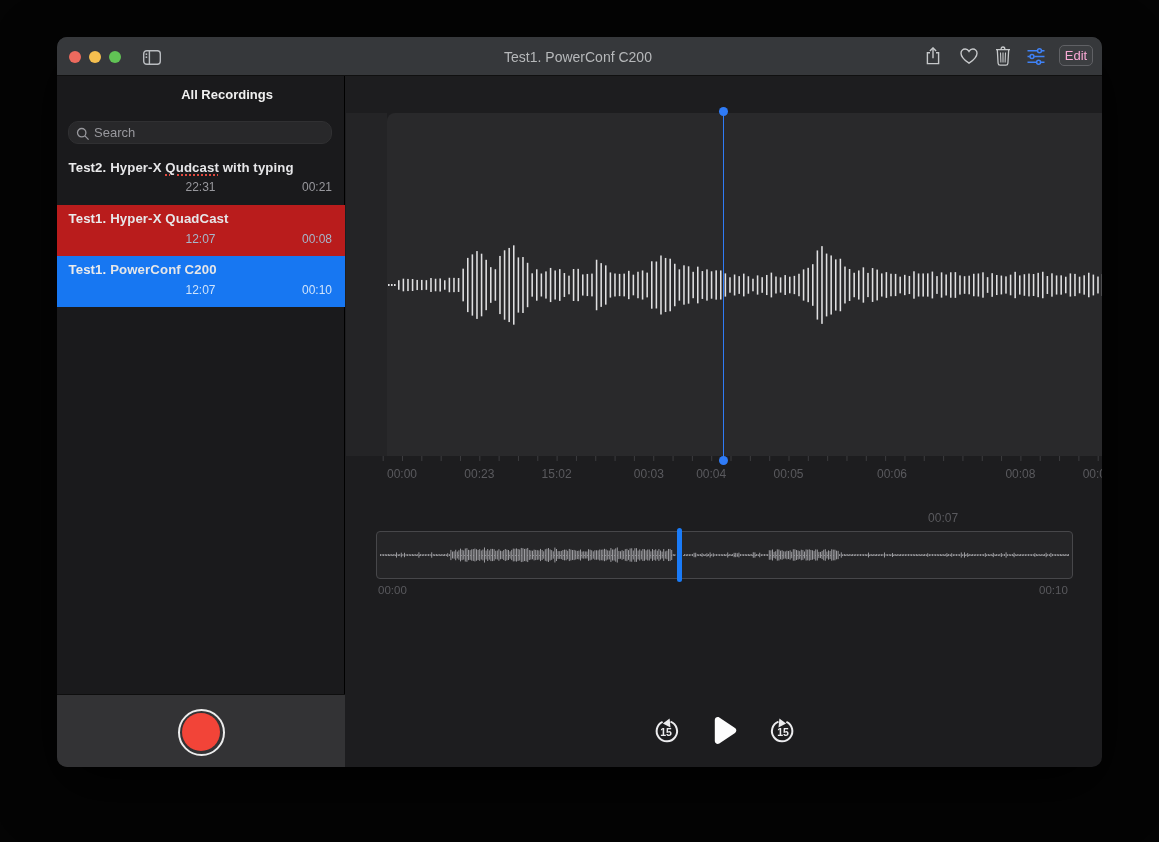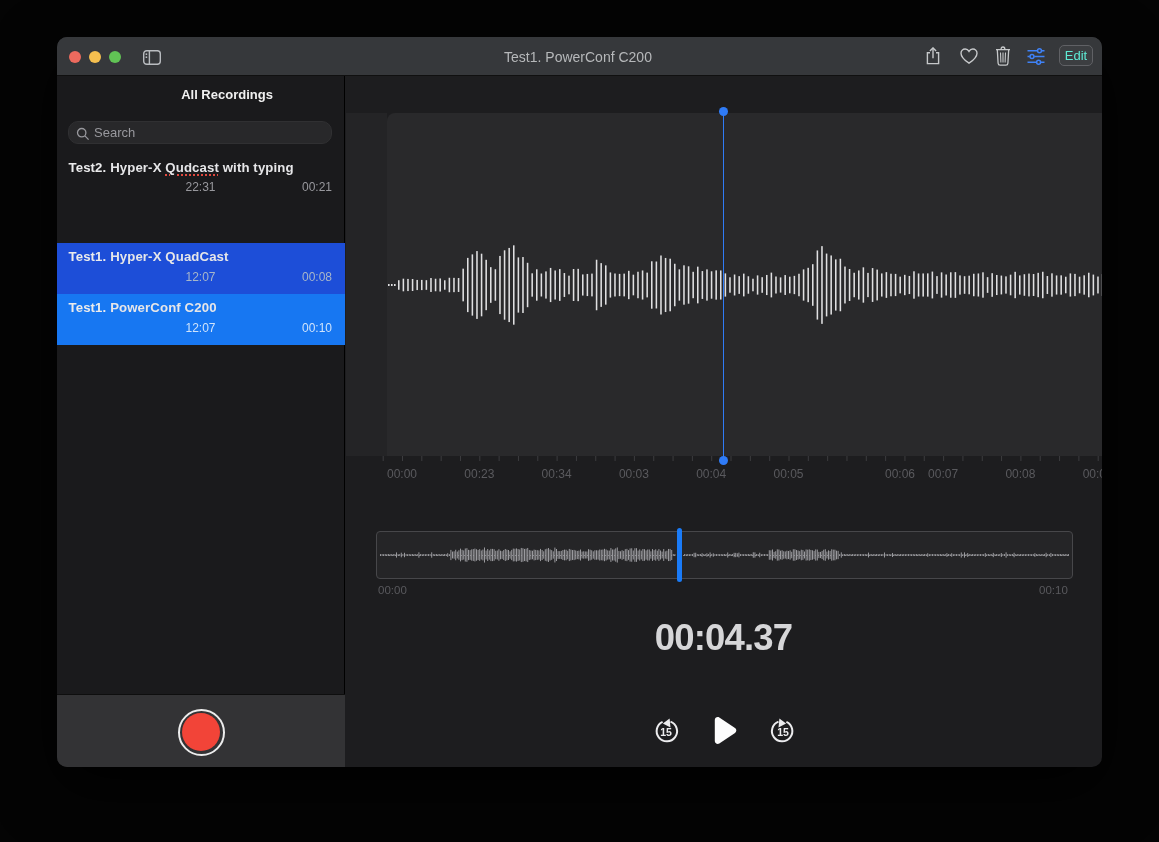--- a/index.html
+++ b/index.html
@@ -8,38 +8,38 @@
   background:#1d1d1f; border-radius:10px; overflow:hidden;
   box-shadow:inset 0 1px 0 rgba(255,255,255,0.07), 0 20px 60px rgba(0,0,0,0.85);text-decoration:underline; }
 
 .titlebar { position:absolute; left:0; top:0; width:100%; height:39px;
   background:#36383b; border-bottom:1px solid #101010; }
 .tl { position:absolute; top:51px; width:12px; height:12px; border-radius:50%; }
 .title { position:absolute; top:11.5px; left:285px; width:472px; text-align:center;
   font-size:14px; color:#b6b8ba; }
 .editbtn { position:absolute; left:1002px; top:8px; width:34px; height:21px;
   border:1px solid #606165; border-radius:5px; background:rgba(255,255,255,0.03);
-  color:#5eead4; font-size:13px; text-align:center; line-height:19px; }
+  color:#f9a8d4; font-size:13px; text-align:center; line-height:19px; }
 
 .sidebar { position:absolute; left:0; top:39px; width:288px; bottom:0;
   background:#1a1a1c; border-right:1px solid #000; }
 .sbheader { position:absolute; top:10.5px; width:340px; text-align:center;
   font-size:13px; font-weight:bold; color:#f0f0f0; }
 .search { position:absolute; left:11px; top:45px; width:264px; height:23px;
   background:#28282a; border:1px solid #303032; border-radius:10px;text-align:center; }
 .search .ph { position:absolute; left:25px; top:3px; font-size:13px; color:#98989d; }
 .rows { position:absolute; left:0; top:77.4px; width:288px; }
 .row { position:relative; width:288px; height:51.3px; }
 .row .t { position:absolute; left:11.5px; top:6.5px; font-size:13.2px; letter-spacing:0.12px; font-weight:bold;
   color:#ebebec; white-space:nowrap; }
 .row .t .n { font-weight:normal; color:#e6e6e8; font-weight:600;}
 .row .sub { position:absolute; left:12px; right:13px; top:27px; font-size:12px; color:#98989d;text-align:center; }
 .row .dur { position:absolute; right:0; top:0; }
 .sq { text-decoration:underline; text-decoration-style:dotted; text-decoration-color:#e04a40; text-decoration-thickness:1.8px; text-underline-offset:2.5px; }
-.sel1 { background:#1d4ed8;margin-top:38px; }
+.sel1 { background:#b91c1c; }
 .sel2 { background:#1777f2; }
 .sel2 .sub { color:#cfe3fb; }
 .sel1 .sub { color:#a7b6c9; }
 
 .recbar { position:absolute; left:0; bottom:0; width:288px; height:73px;
   background:#333335; border-top:1px solid #0e0e0e; }
 .recbtn { position:absolute; left:120.5px; top:13.5px; width:47px; height:47px;
   border-radius:50%; border:2.5px solid #ececec; }
 .recbtn .inner { position:absolute; left:2px; top:2px; width:38px; height:38px;
   border-radius:50%; background:#f24438; }
@@ -344,26 +344,26 @@
         <rect x="1035.60" y="237.59" width="1.55" height="20.82"></rect>
         <rect x="1040.20" y="239.53" width="1.55" height="16.94"></rect>
         <rect x="1044.80" y="237.09" width="1.55" height="21.82"></rect>
       </g>
   </svg>
   <div class="ph-line"></div>
   <div class="ph-dot" style="top:70px;"></div>
   <div class="ph-dot" style="top:419px;"></div>
   <div class="rl" style="left:345.0px;">00:00</div>
     <div class="rl" style="left:422.3px;">00:23</div>
-    <div class="rl" style="left:499.6px;">00:34</div>
-    <div class="rl" style="left:576.9px;">00:03</div>
+    <div class="rl" style="left:499.6px;">15:02</div>
+    <div class="rl" style="left:576.9px;text-align:right;">00:03</div>
     <div class="rl" style="left:654.2px;">00:04</div>
     <div class="rl" style="left:731.5px;">00:05</div>
-    <div class="rl" style="left:843px;">00:06</div>
-    <div class="rl" style="left:886.1px;">00:07</div>
+    <div class="rl" style="left:820px;text-align:right;">00:06</div>
+    <div class="rl" style="left:886.1px;margin-top:44px;">00:07</div>
     <div class="rl" style="left:963.4px;">00:08</div>
     <div class="rl" style="left:1040.7px;">00:09</div>
   <div class="strip"></div>
   <div class="dotline"></div>
   <svg class="mainsvg" width="1045" height="730" viewBox="0 0 1045 730" style="pointer-events:none;">
     <g fill="#9a9a9e">
         <rect x="323.00" y="517.10" width="1.0" height="1.80"></rect>
         <rect x="324.60" y="517.10" width="1.0" height="1.80"></rect>
         <rect x="326.20" y="517.10" width="1.0" height="1.80"></rect>
         <rect x="327.80" y="517.10" width="1.0" height="1.80"></rect>
@@ -787,21 +787,20 @@
         <rect x="1004.60" y="517.10" width="1.0" height="1.80"></rect>
         <rect x="1006.20" y="517.10" width="1.0" height="1.80"></rect>
         <rect x="1007.80" y="517.10" width="1.0" height="1.80"></rect>
         <rect x="1009.40" y="517.10" width="1.0" height="1.80"></rect>
         <rect x="1011.00" y="517.10" width="1.0" height="1.80"></rect>
       </g>
   </svg>
   <div class="strip-ph"></div>
   <div class="sl" style="left:321px;">00:00</div>
   <div class="sl" style="left:982px;">00:10</div>
-  <div class="bigtime">00:04.37</div>
 
   <svg style="position:absolute; left:594px; top:678px;" width="30" height="31" viewBox="0 0 30 31">
     <path d="M19.5 6.6 A10.2 10.2 0 1 1 11.6 6.85" stroke="#ececee" stroke-width="2" fill="none"></path>
     <path d="M11.9 8.6 L18.6 3.4 L19.5 12.4 Z" fill="#ececee"></path>
     <text x="15" y="20.6" font-size="10.5" font-weight="bold" fill="#ececee" text-anchor="middle" font-family="Liberation Sans">15</text>
   </svg>
   <svg style="position:absolute; left:655px; top:679px;" width="25" height="29" viewBox="0 0 25 29">
     <path d="M2.8 3.9 C2.8 1.6 5.3 0.2 7.3 1.4 L23 12.1 C24.8 13.3 24.8 15.7 23 16.9 L7.3 27.6 C5.3 28.8 2.8 27.4 2.8 25.1 Z" fill="#fdfdfd"></path>
   </svg>
   <svg style="position:absolute; left:710.5px; top:678px;" width="30" height="31" viewBox="0 0 30 31">

